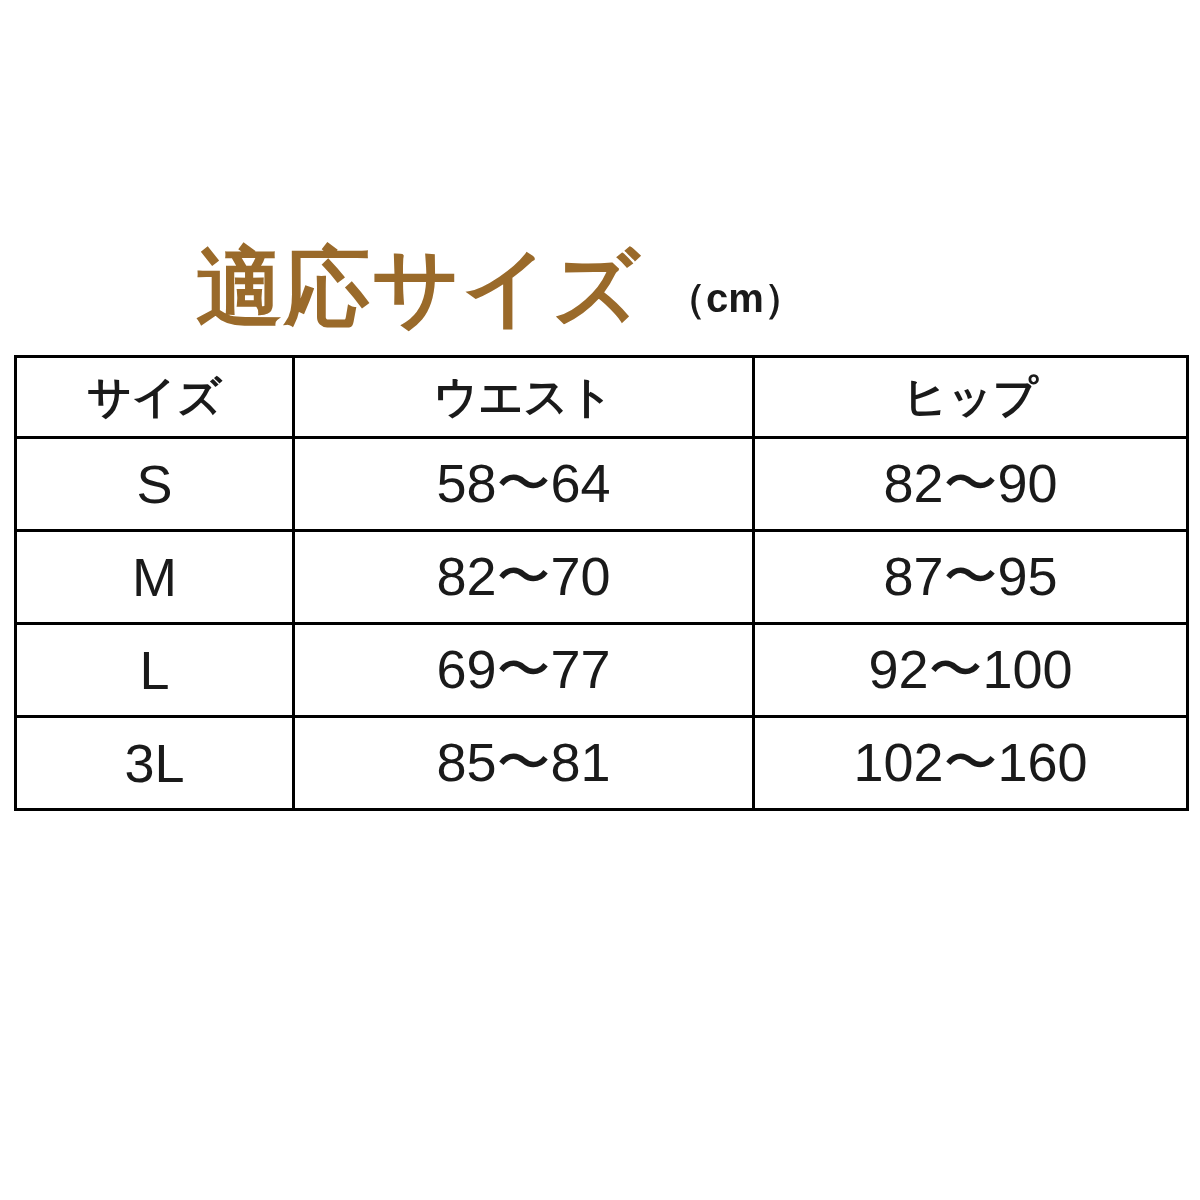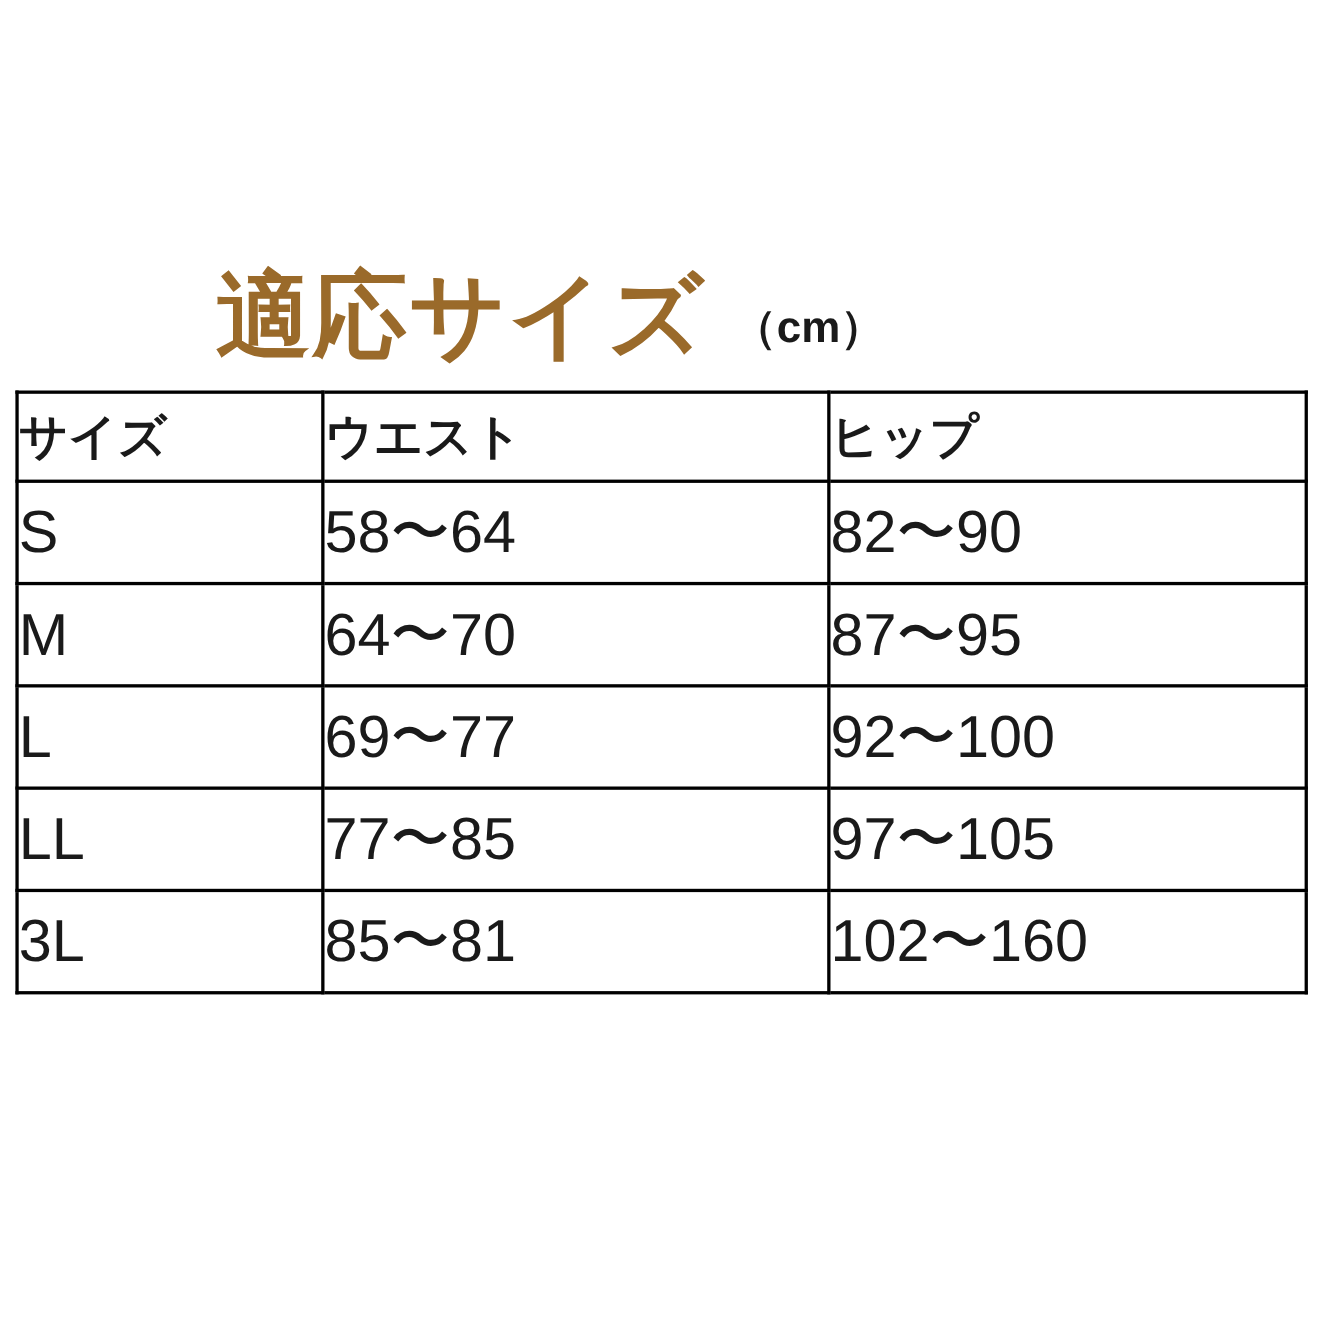--- a/index.html
+++ b/index.html
@@ -52,21 +52,21 @@
     width: 1172px;
   }
   table.size-table {
     border-collapse: collapse;
     width: 1172px;
     table-layout: fixed;
   }
   table.size-table td,
   table.size-table th {
     border: 3px solid #000000;
-    text-align: left;
+    text-align: center;
     vertical-align: middle;
     padding: 0;
     font-weight: normal;
   }
   table.size-table thead th {
     height: 78px;
     font-size: 44px;
     font-weight: bold;
   }
   table.size-table tbody td {
@@ -102,32 +102,27 @@
         </tr>
       </thead>
       <tbody>
         <tr>
           <td>S</td>
           <td>58〜64</td>
           <td>82〜90</td>
         </tr>
         <tr>
           <td>M</td>
-          <td>64〜70</td>
+          <td>82〜70</td>
           <td>87〜95</td>
         </tr>
         <tr>
           <td>L</td>
           <td>69〜77</td>
           <td>92〜100</td>
-        </tr>
-        <tr>
-          <td>LL</td>
-          <td>77〜85</td>
-          <td>97〜105</td>
         </tr>
         <tr>
           <td>3L</td>
           <td>85〜81</td>
           <td>102〜160</td>
         </tr>
       </tbody>
     </table>
   </div>
 

